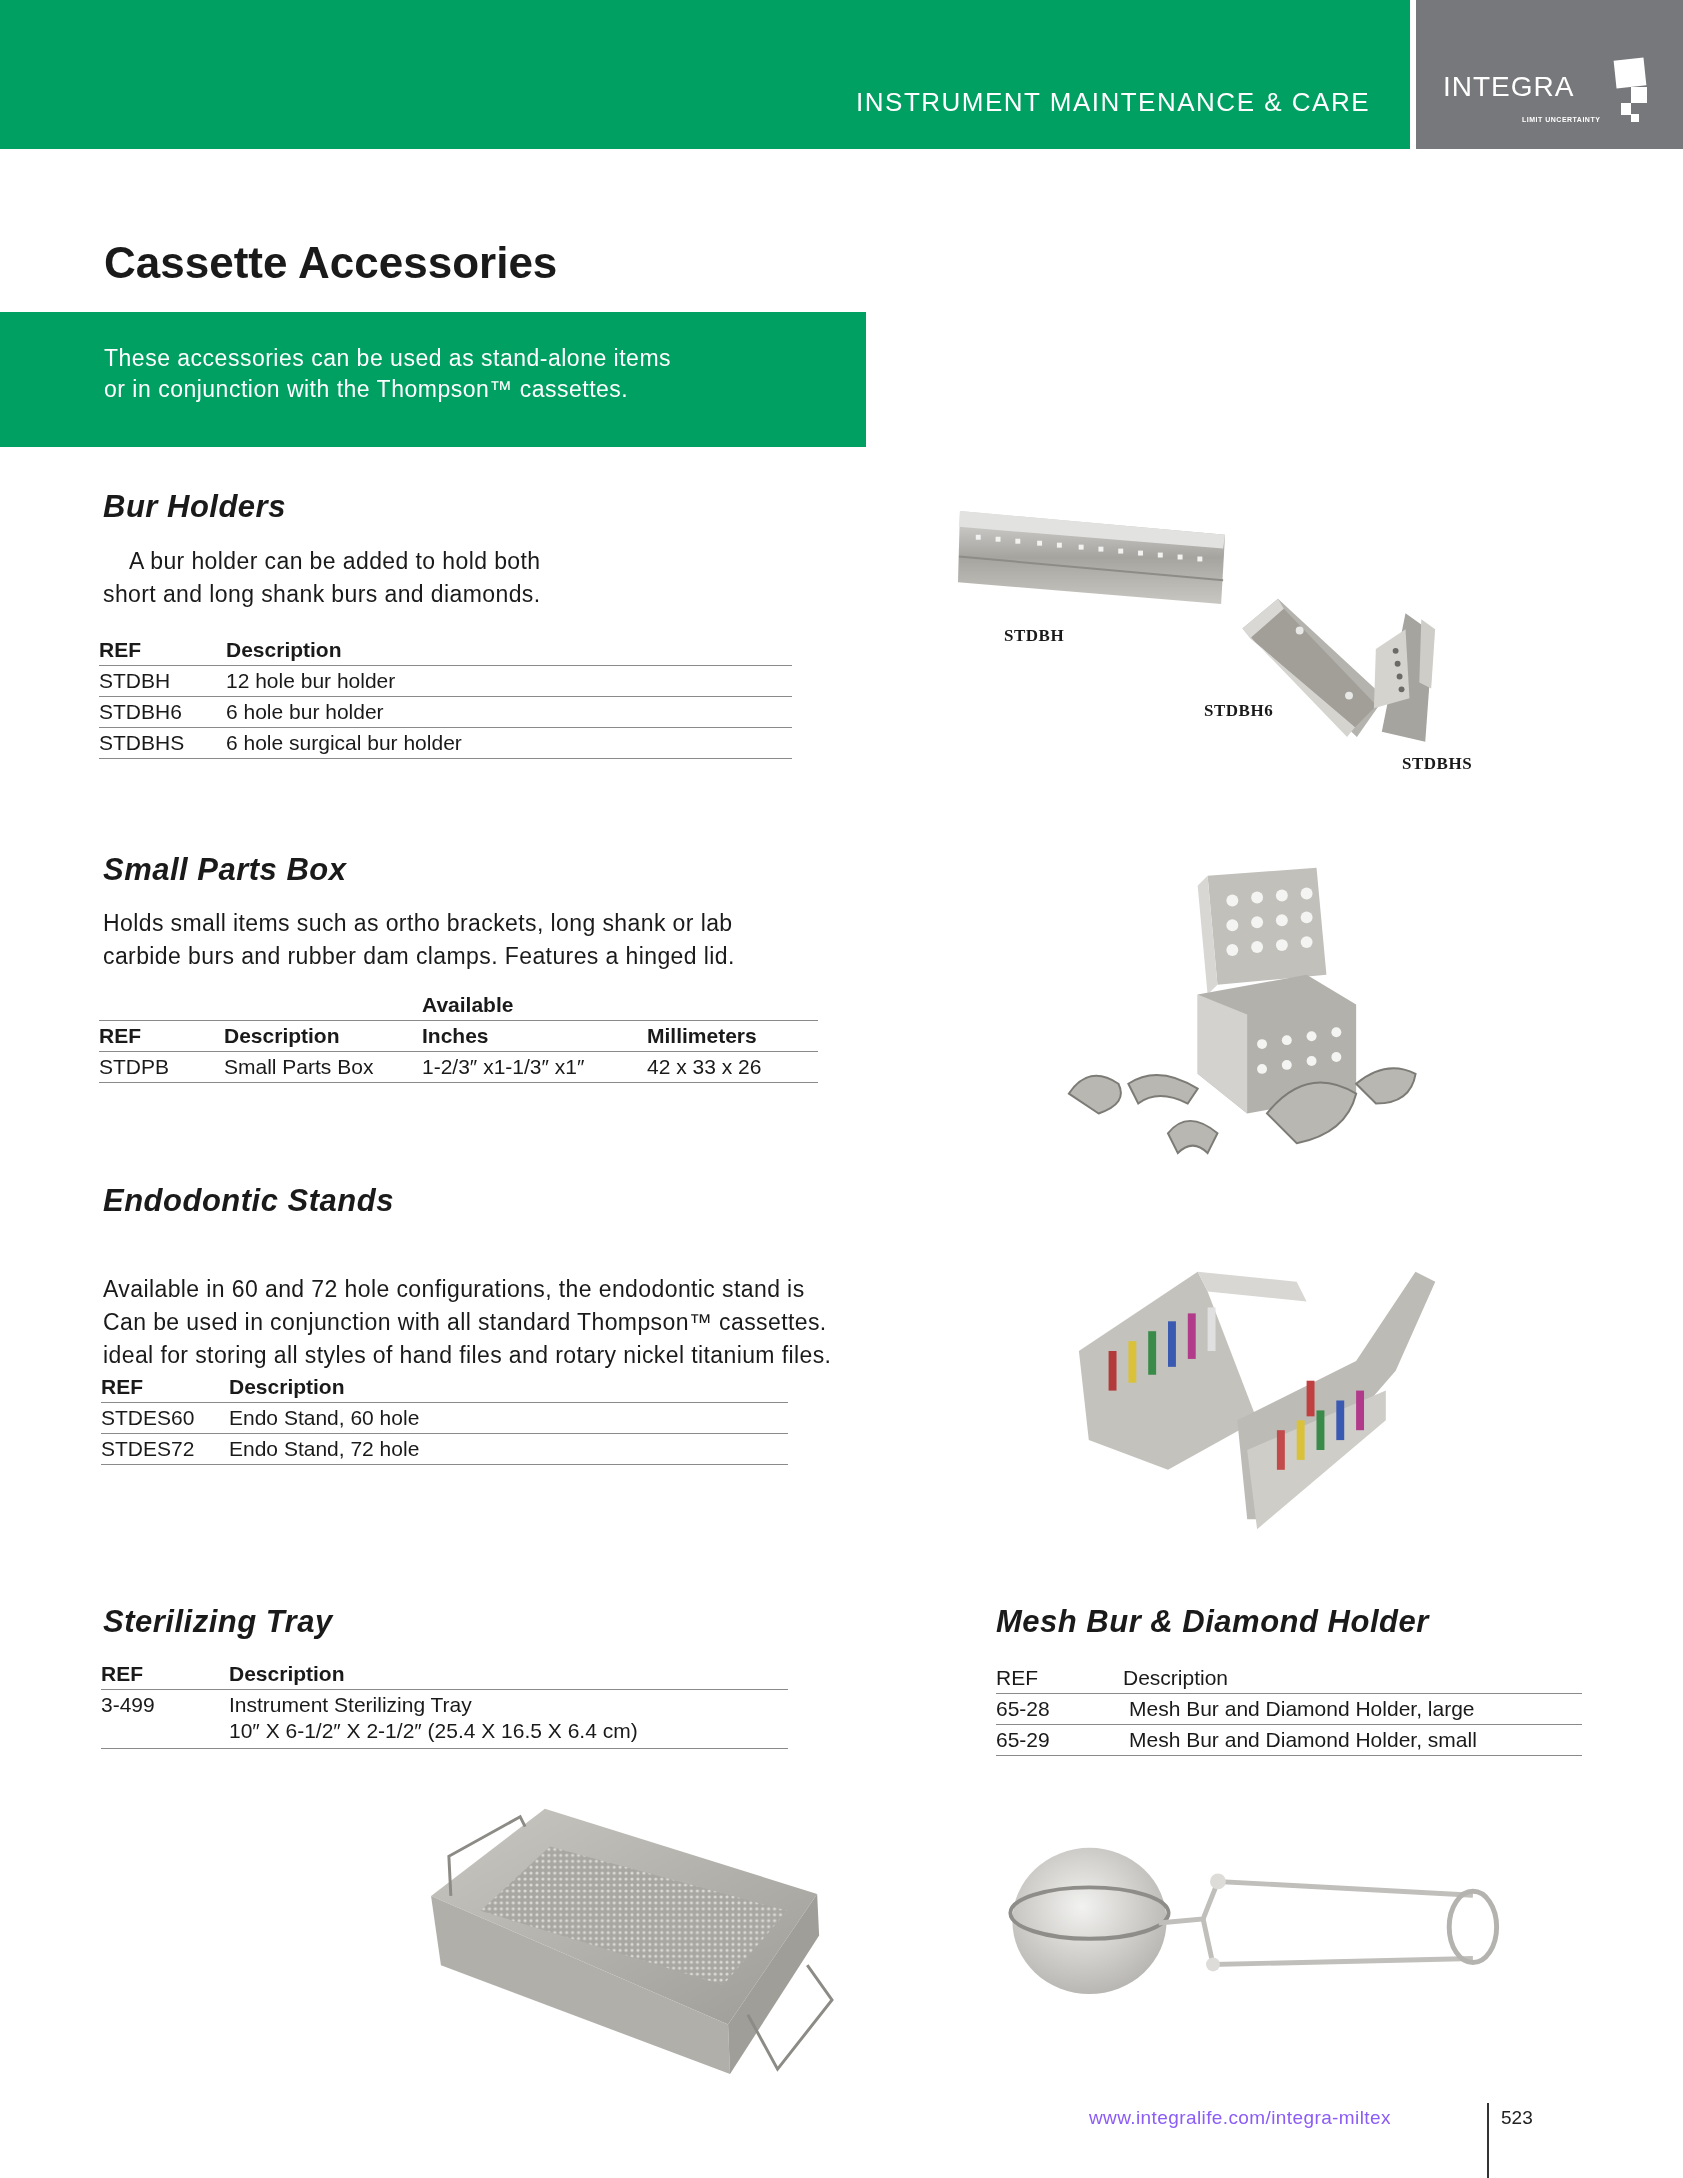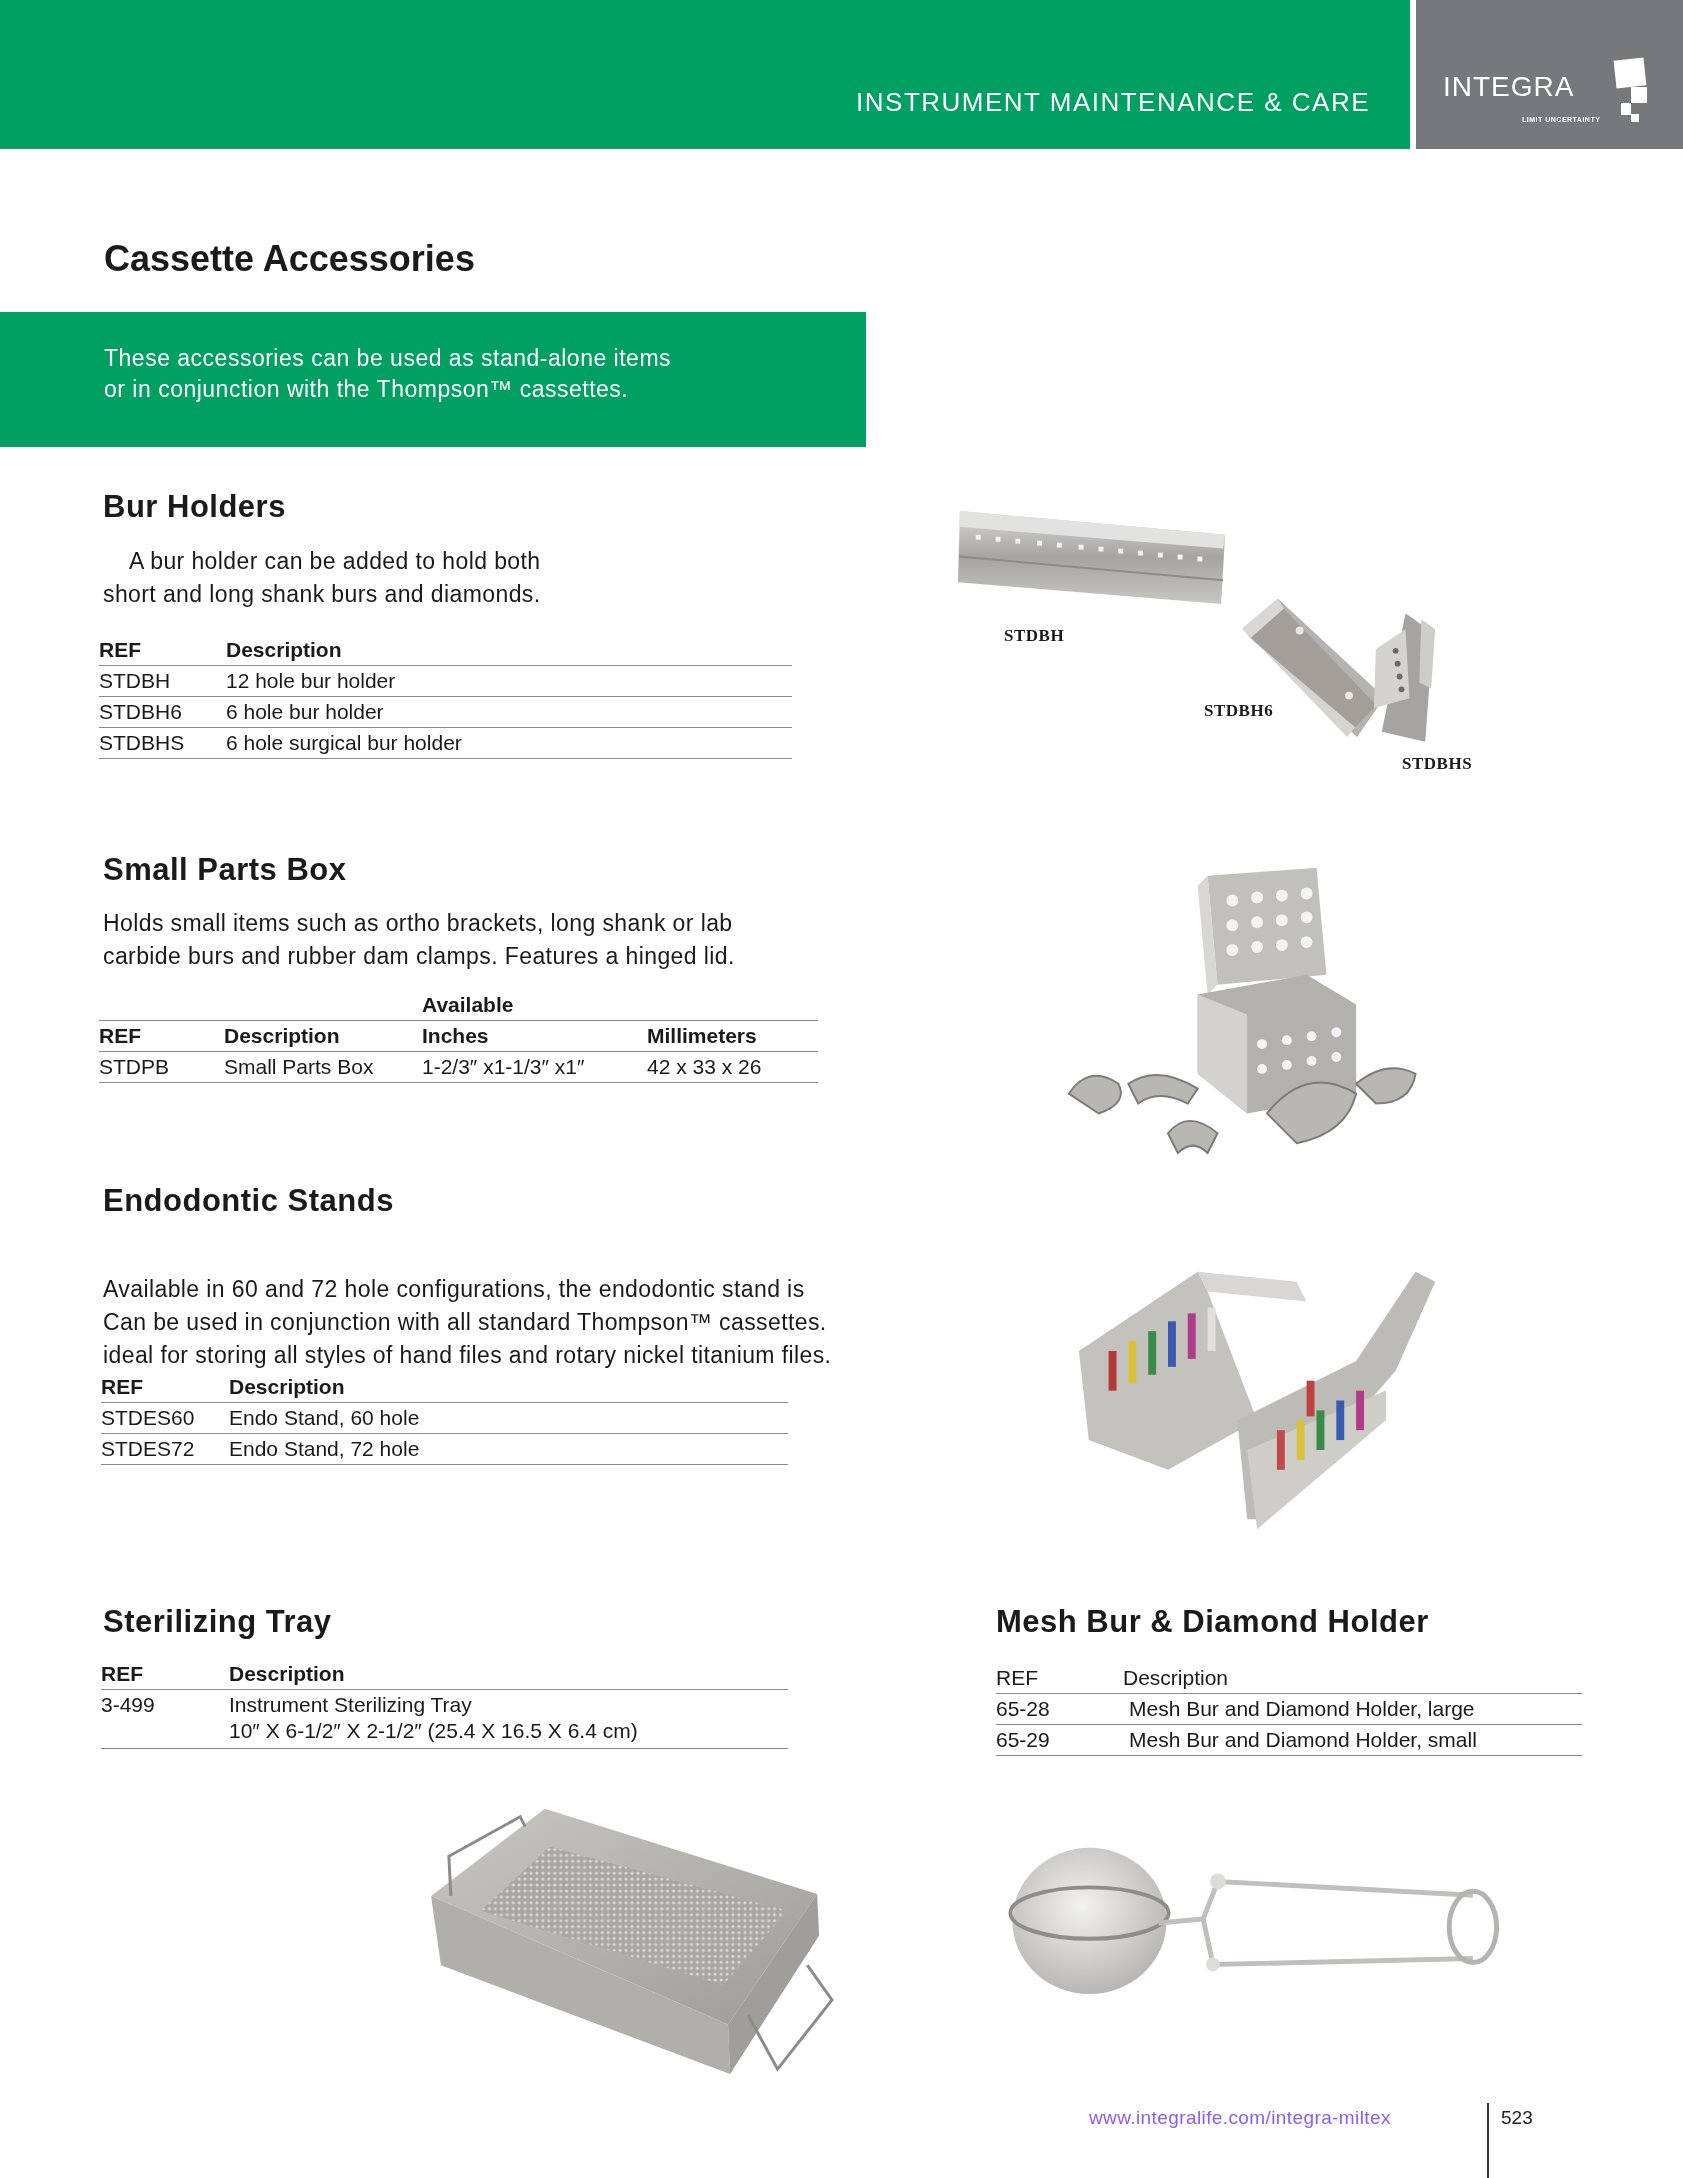--- a/index.html
+++ b/index.html
@@ -10,26 +10,26 @@
   .hdr-green { position: absolute; left: 0; top: 0; width: 1410px; height: 149px; background: #00a063; }
   .hdr-gap { position: absolute; left: 1410px; top: 0; width: 6px; height: 149px; background: #ffffff; }
   .hdr-gray { position: absolute; left: 1416px; top: 0; width: 267px; height: 149px; background: #77787b; }
   .hdr-title { position: absolute; right: 313px; top: 87px; color: #fff; font-size: 26px; letter-spacing: 1.5px; font-weight: normal; }
   .logo { position: absolute; left: 1443px; top: 59px; width: 218px; height: 79px; }
   .logo-text { position: absolute; left: 0; top: 12px; color: #fff; font-size: 28px; letter-spacing: 1px; }
   .logo-tag { position: absolute; left: 79px; top: 57px; color: #fff; font-size: 7px; font-weight: bold; letter-spacing: 0.5px; }
   .logo-sq { position: absolute; background: #fff; }
 
   
-  .page-title { position: absolute; left: 104px; top: 238px; font-size: 36px; font-weight: bold; }
+  .page-title { position: absolute; left: 104px; top: 238px; font-size: 44px; font-weight: bold; }
   .intro-band { position: absolute; left: 0; top: 312px; width: 866px; height: 135px; background: #00a063; }
   .intro-text { position: absolute; left: 104px; top: 343px; width: 634px; color: #fff; font-size: 23px; line-height: 31px; letter-spacing: 0.5px; }
 
   
-  .sec-title { position: absolute; font-size: 31px; font-weight: bold; letter-spacing: 0.5px; }
+  .sec-title { position: absolute; font-size: 31px; font-weight: bold; letter-spacing: 0.5px; font-style: italic; }
   .sec-desc { position: absolute; font-size: 23px; line-height: 33px; letter-spacing: 0.4px; }
 
   .tbl { position: absolute; font-size: 21px; }
   .tbl .row { position: relative; height: 31px; border-bottom: 1.5px solid #8a8a8a; }
   .tbl .row.head { border-bottom: 1.5px solid #8a8a8a; font-weight: bold; }
   .tbl .row.head.plain { font-weight: normal; }
   .tbl .cell { position: absolute; top: 3px; white-space: nowrap; }
   .tbl .row.tall { height: 59px; }
   .tbl .cell .l2 { display: block; margin-top: 2px; }
 

